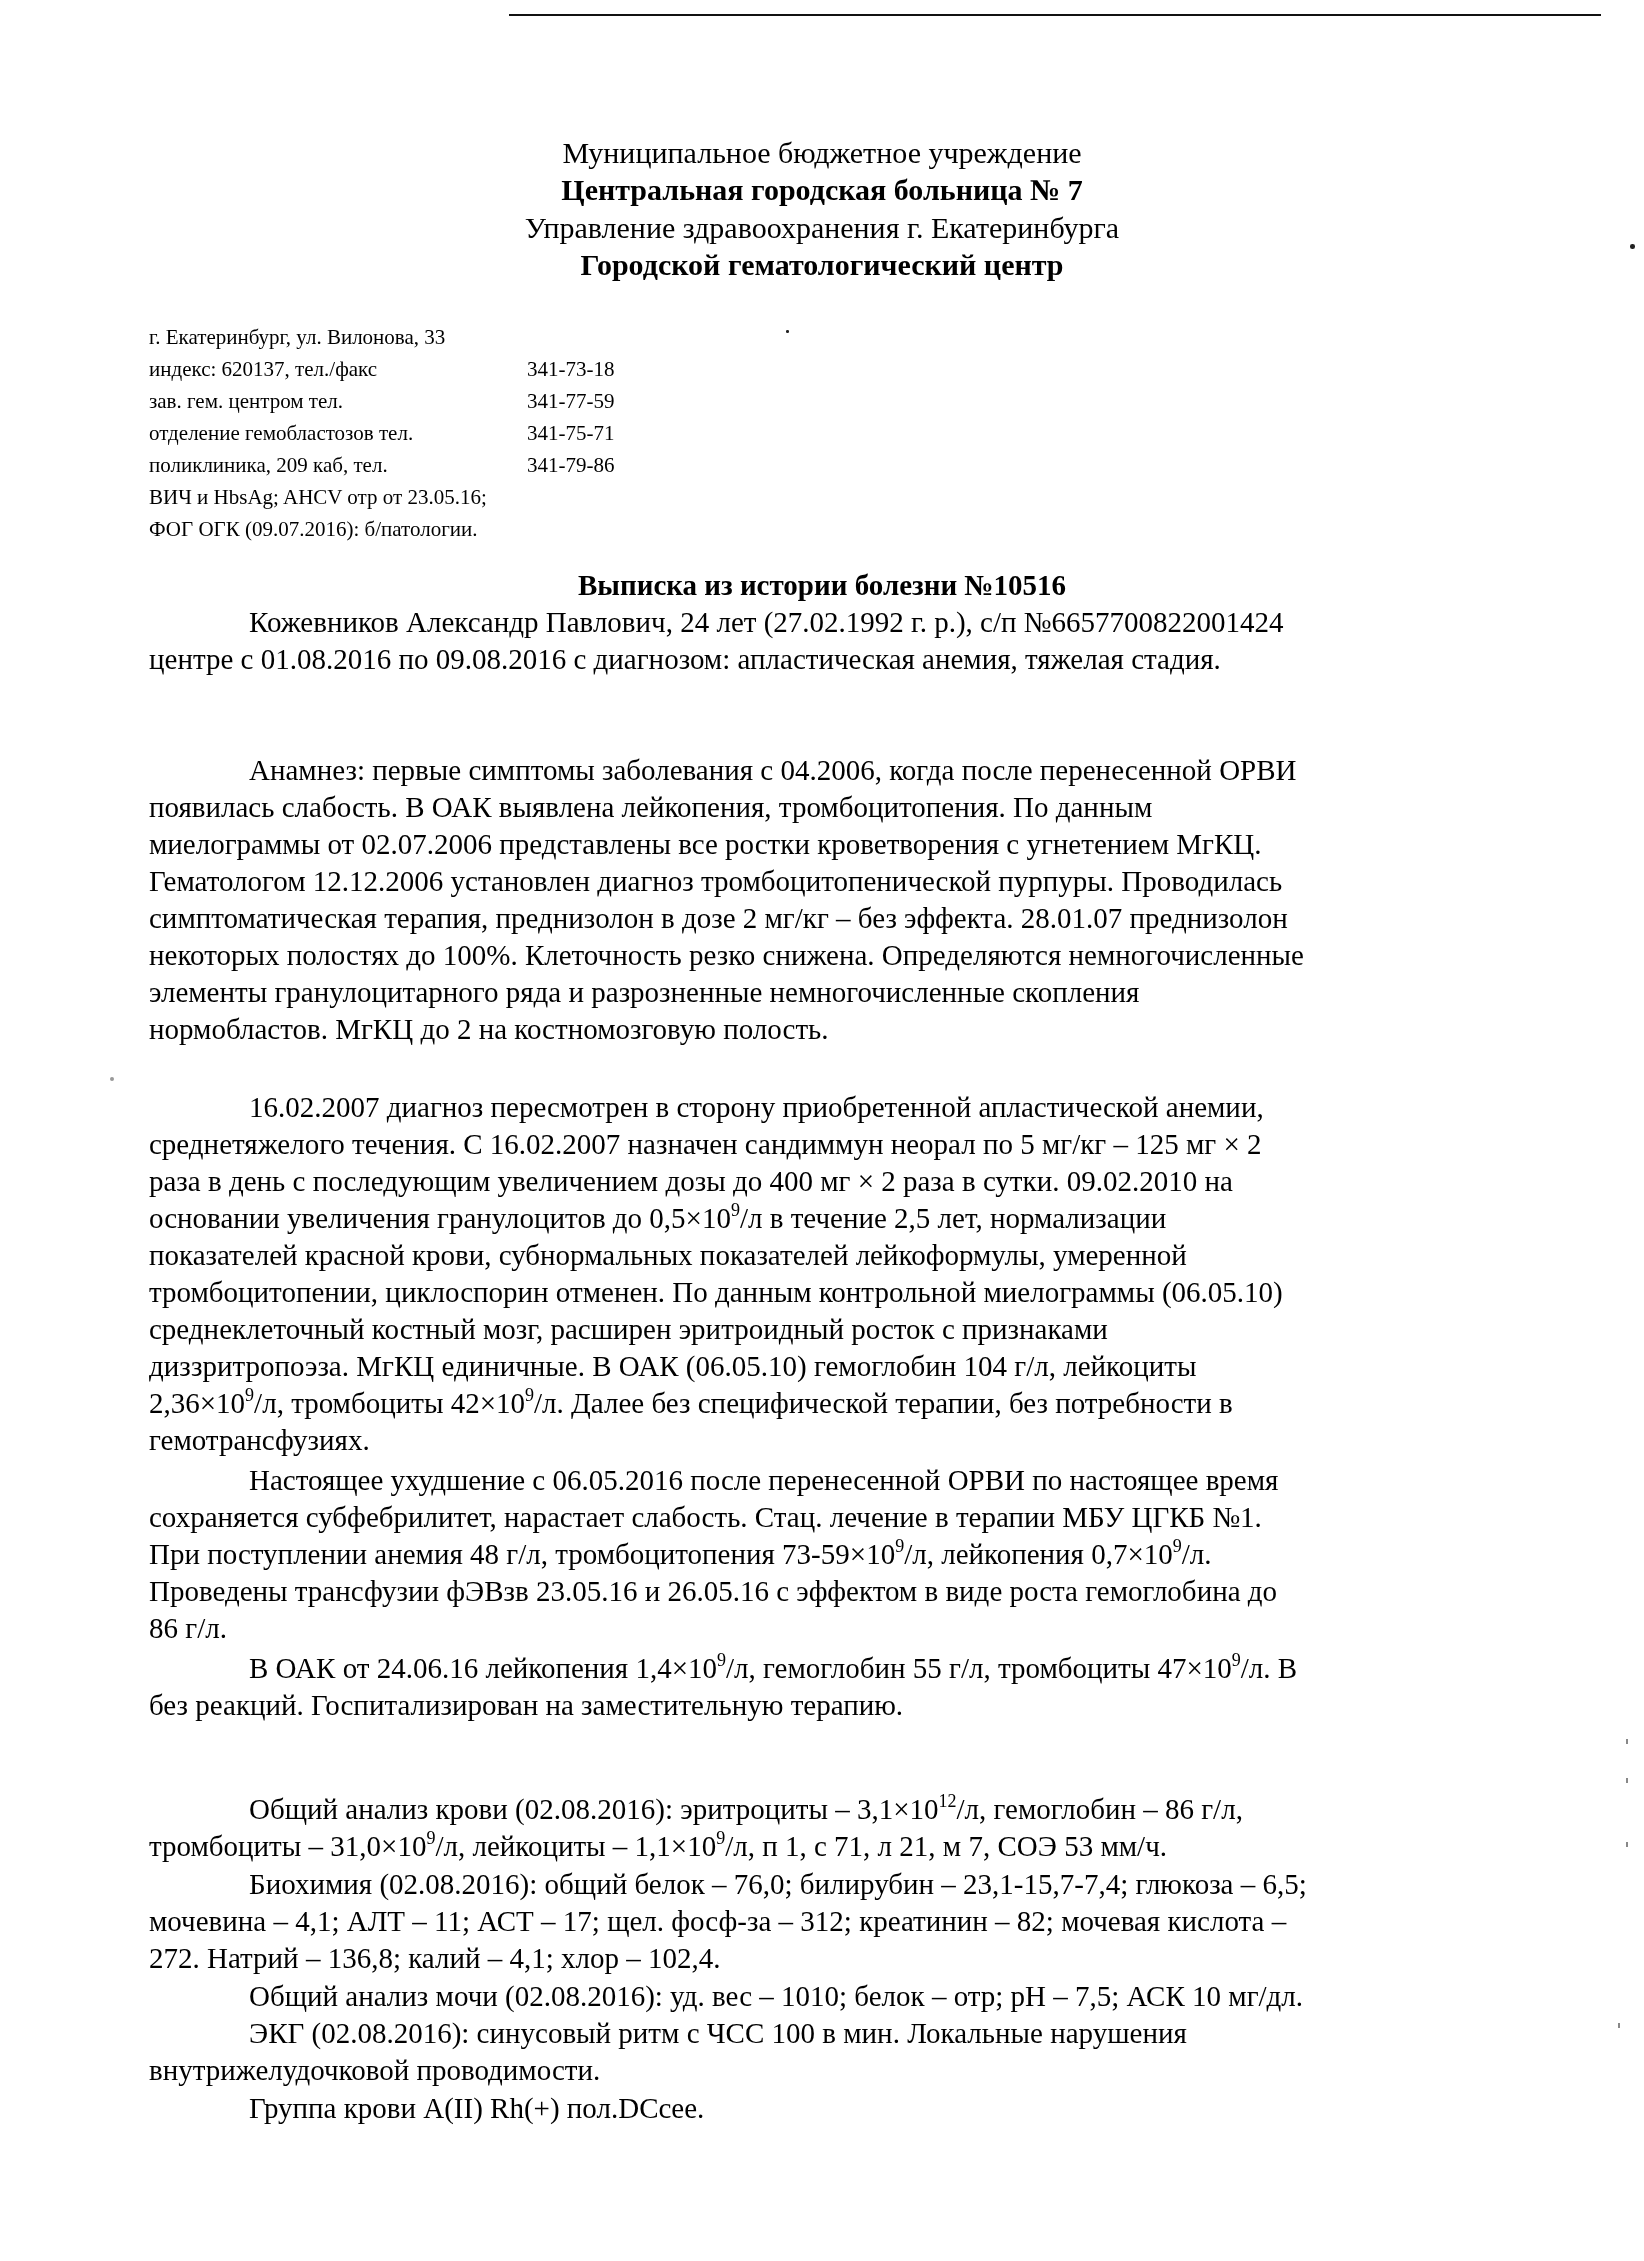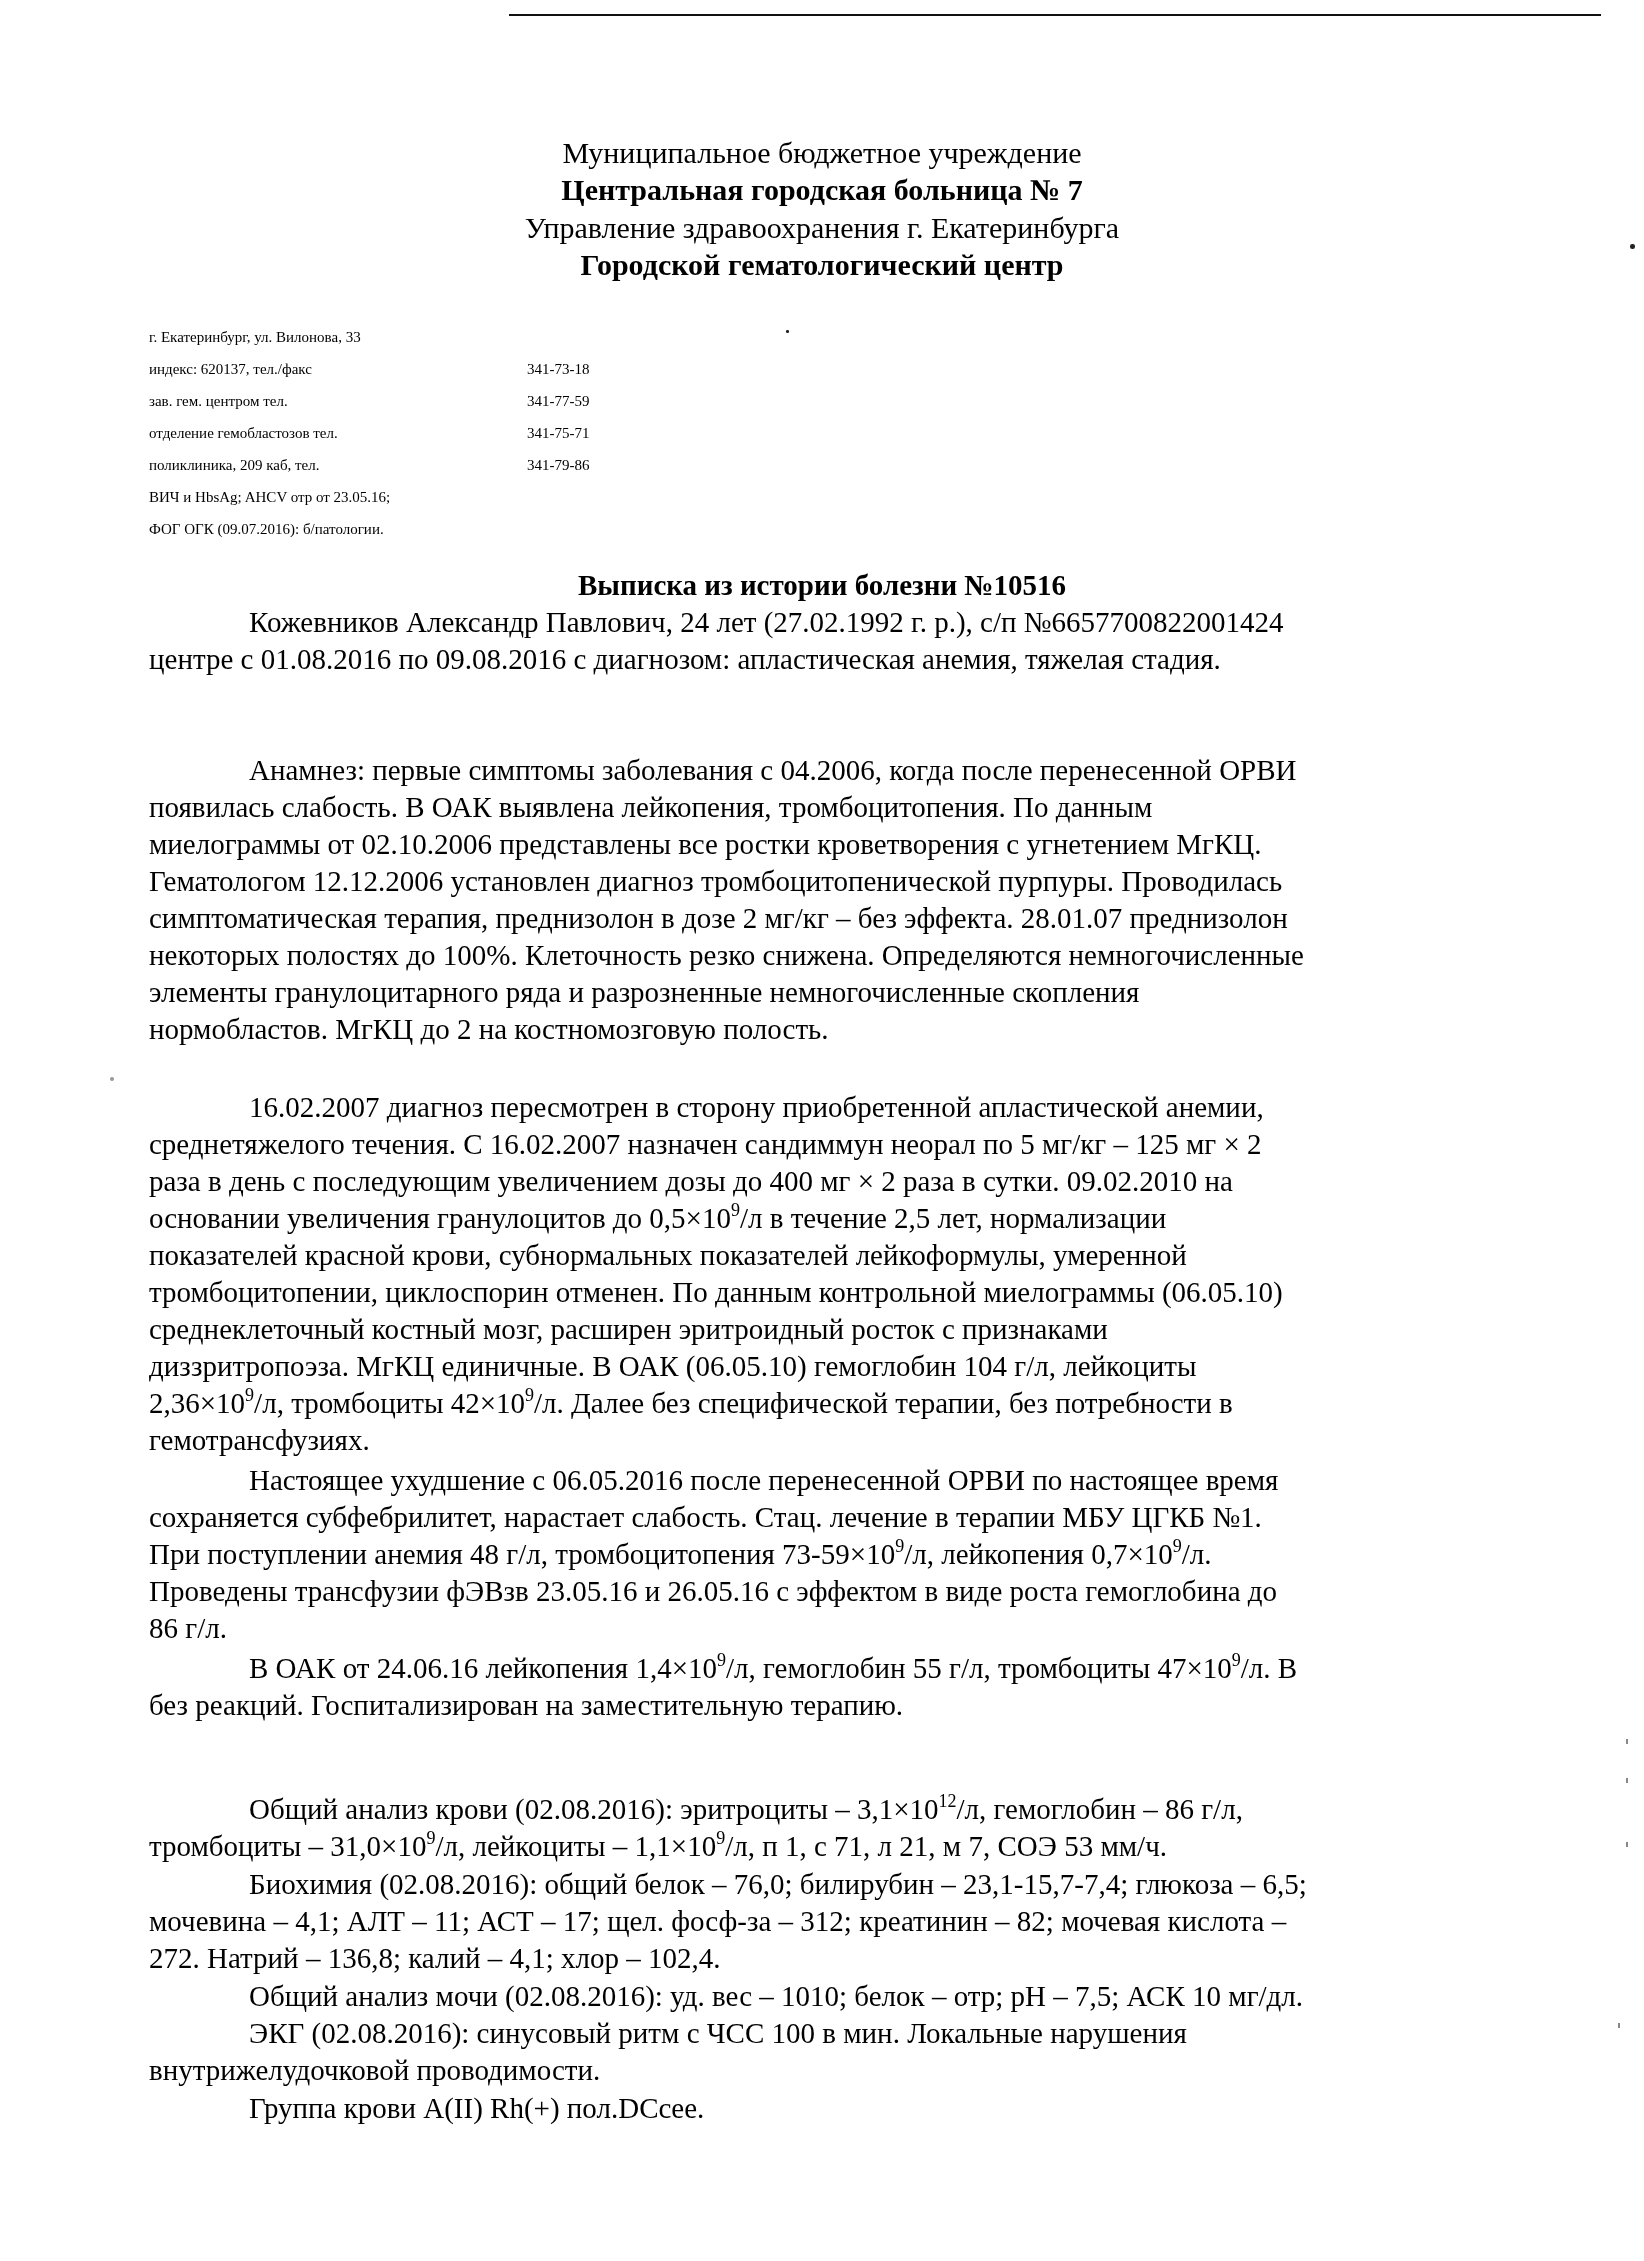--- a/index.html
+++ b/index.html
@@ -3,21 +3,21 @@
 <meta charset="utf-8">
 <style>
   html, body { margin: 0; padding: 0; background: #ffffff; }
   body { width: 1644px; height: 2261px; position: relative; overflow: hidden;
          font-family: "Liberation Serif", "DejaVu Serif", serif; color: #000; }
   .topline { position: absolute; left: 509px; top: 13.5px; width: 1092px; height: 2.6px; background: #111; }
   .dot { position: absolute; width: 4.5px; height: 4.5px; border-radius: 50%; background: #222; }
   .speck { position: absolute; width: 1.9px; height: 5.2px; background: #888; }
   .hdr { position: absolute; left: 0; width: 1644px; text-align: center; font-size: 30px; line-height: 37px; white-space: nowrap; }
   .hdr.b { font-weight: bold; }
-  .addr { position: absolute; left: 149px; top: 321px; font-size: 15px; line-height: 32px; }
+  .addr { position: absolute; left: 149px; top: 321px; font-size: 21px; line-height: 32px; }
   .addr .row { display: flex; white-space: nowrap; }
   .addr .lbl { width: 378px; }
   .title { position: absolute; left: 0; width: 1644px; top: 567px; text-align: center; font-weight: bold; font-size: 29px; line-height: 37px; }
   .para { position: absolute; left: 149px; width: 1295px; font-size: 29px; line-height: 37px; text-align: left; }
   .para .ln { white-space: nowrap; display: block; }
   .para .ind { padding-left: 100px; }
   sup { font-size: 18px; line-height: 0; vertical-align: 11.6px; }
 </style>
 </head>
 <body>
@@ -67,21 +67,21 @@
 <div class="title">Выписка из истории болезни №10516</div>
 
 <div class="para" style="top:604px;">
   <span class="ln ind">Кожевников Александр Павлович, 24 лет (27.02.1992 г. р.), с/п №6657700822001424</span>
   <span class="ln">центре с 01.08.2016 по 09.08.2016 с диагнозом: апластическая анемия, тяжелая стадия.</span>
 </div>
 
 <div class="para" style="top:752px;">
   <span class="ln ind">Анамнез: первые симптомы заболевания с 04.2006, когда после перенесенной ОРВИ</span>
   <span class="ln">появилась слабость. В ОАК выявлена лейкопения, тромбоцитопения. По данным</span>
-  <span class="ln">миелограммы от 02.10.2006 представлены все ростки кроветворения с угнетением МгКЦ.</span>
+  <span class="ln">миелограммы от 02.07.2006 представлены все ростки кроветворения с угнетением МгКЦ.</span>
   <span class="ln">Гематологом 12.12.2006 установлен диагноз тромбоцитопенической пурпуры. Проводилась</span>
   <span class="ln">симптоматическая терапия, преднизолон в дозе 2 мг/кг – без эффекта. 28.01.07 преднизолон</span>
   <span class="ln">некоторых полостях до 100%. Клеточность резко снижена. Определяются немногочисленные</span>
   <span class="ln">элементы гранулоцитарного ряда и разрозненные немногочисленные скопления</span>
   <span class="ln">нормобластов. МгКЦ до 2 на костномозговую полость.</span>
 </div>
 
 <div class="para" style="top:1089px;">
   <span class="ln ind">16.02.2007 диагноз пересмотрен в сторону приобретенной апластической анемии,</span>
   <span class="ln">среднетяжелого течения. С 16.02.2007 назначен сандиммун неорал по 5 мг/кг – 125 мг × 2</span>

